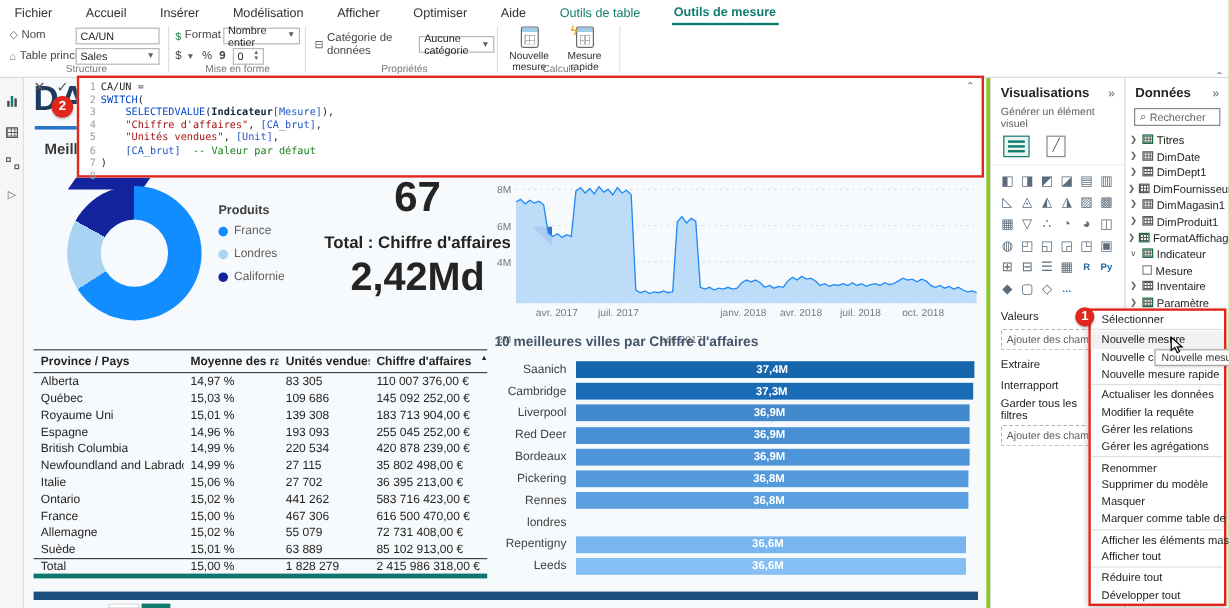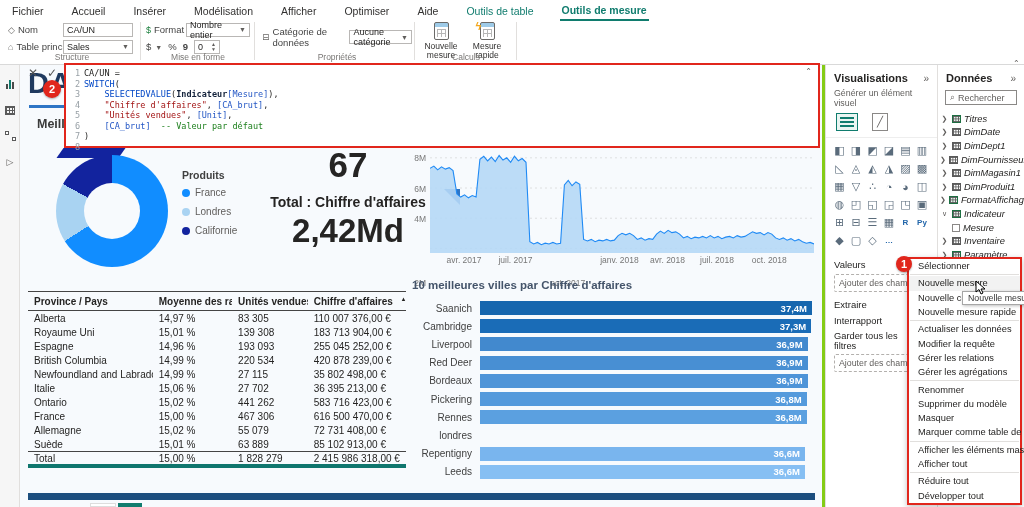--- a/index.html
+++ b/index.html
@@ -64,21 +64,21 @@
   .trow span { padding-left:6px; white-space:nowrap; overflow:hidden; }
   #thead { height:20px; font-weight:bold; border-top:1px solid #444; border-bottom:1px solid #444; }
   #ttotal { height:17px; font-weight:normal; border-top:1px solid #444; border-bottom:4px solid #0f766e; }
   .sortmark { font-size:6px; vertical-align:top; color:#252423; }
 
   #barbox { position:absolute; left:388px; top:214px; width:404px; }
   #bar-title { font-size:11.5px; font-weight:bold; color:#44546A; margin-left:4px; margin-bottom:8px; }
   .brow { display:flex; align-items:center; height:18.2px; }
   .blab { width:72px; text-align:right; padding-right:8px; font-size:10px; color:#404040; white-space:nowrap; }
   .btrack { flex:1; height:18.2px; display:flex; align-items:center; }
-  .bbar { height:14px; display:flex; align-items:center; justify-content:flex-end; }
+  .bbar { height:14px; display:flex; align-items:center; justify-content:center; }
   .bval { color:#fff; font-size:9.5px; font-weight:bold; padding-right:5px; }
 
   #footer-band { position:absolute; left:8px; top:428px; width:787px; height:7px; background:#1c4e7e; }
   .tabstub1 { position:absolute; left:70px; top:438px; width:26px; height:4px; background:#fff; border:1px solid #ddd; }
   .tabstub2 { position:absolute; left:98px; top:438px; width:24px; height:4px; background:#107c6e; }
 
   
   #fx-actions { position:absolute; left:28px; top:66px; display:flex; gap:9px; z-index:6; color:#555; font-size:12px; }
   #formula { position:absolute; left:64px; top:63px; width:756px; height:85px; background:#fff; border:2px solid #E1261C; z-index:5; display:flex; }
   #fx-gutter { width:18px; padding-top:3px; text-align:right; padding-right:4px; color:#98a0a6; font-family:"DejaVu Sans Mono","Liberation Mono",monospace; font-size:8.5px; line-height:10.5px; }
@@ -101,21 +101,21 @@
   .vic { width:15px; height:15px; display:flex; align-items:center; justify-content:center; font-size:11px; color:#5a6b7b; }
   .vic.txt { font-size:8px; font-weight:bold; color:#2266aa; }
   .sec-label { padding:6px 8px 3px 8px; font-size:9.5px; color:#252423; }
   .well { margin:1px 8px; border:1px dashed #b3b0ad; border-radius:2px; font-size:8.8px; color:#605e5c; padding:3px 4px; white-space:nowrap; overflow:hidden; background:#fff; }
   .toggle-row { display:flex; justify-content:space-between; align-items:center; padding:3px 8px 2px 8px; font-size:9.3px; color:#252423; }
   .tog { width:22px; height:10px; border-radius:6px; position:relative; flex:none; }
   .tog.off { border:1px solid #605e5c; } .tog.off::after { content:""; position:absolute; left:2px; top:2px; width:4px; height:4px; border-radius:50%; background:#605e5c; }
   .tog.on { background:#0e7a5a; } .tog.on::before { content:"✓"; position:absolute; left:3px; top:-1px; color:#fff; font-size:7px; } .tog.on::after { content:""; position:absolute; right:2px; top:2px; width:6px; height:6px; border-radius:50%; background:#fff; }
   #search-box { margin:4px 7px; border:1px solid #8a8886; height:15px; display:flex; align-items:center; gap:3px; padding:0 4px; color:#605e5c; font-size:9px; background:#fff; }
   #data-tree { padding:3px 2px; }
-  .drow { display:flex; align-items:center; gap:3px; height:13.6px; font-size:9.3px; color:#252423; white-space:nowrap;font-style:italic; }
+  .drow { display:flex; gap:3px; height:13.6px; font-size:9.3px; color:#252423; white-space:nowrap; }
   .drow .chev { width:9px; text-align:center; color:#605e5c; font-size:7px; }
   .tblic { width:9px; height:8px; border:1px solid #5a5a5a; background:linear-gradient(#5a5a5a 0 1px, transparent 1px) 0 2.5px/100% 2.5px repeat-y, linear-gradient(90deg,#5a5a5a 0 1px, transparent 1px) 2.5px 0/2.5px 100% repeat-x; flex:none; }
   .tblic.calc { border-color:#1d6f42; background-color:#e7f2ec; }
   .cbx { width:8px; height:8px; border:1px solid #8a8886; background:#fff; flex:none; margin-left:12px; }
   #panel-scroll-up { position:absolute; left:1013px; top:59px; z-index:4; color:#605e5c; font-size:8px; }
 
   
   #ctx { position:absolute; left:907px; top:257px; width:115px; background:#fff; border:2px solid #E1261C; box-shadow:0 2px 6px rgba(0,0,0,.25); z-index:7; padding:0 0; }
   .mitem { height:14.3px; display:flex; align-items:center; padding-left:9px; font-size:9.3px; color:#252423; white-space:nowrap; }
   .mitem.hover { background:#f2f2f2; }
@@ -303,20 +303,26 @@
           <span>Moyenne des rabais</span>
           <span>Unités vendues</span>
           <span>Chiffre d'affaires<span class="sortmark"> ▲</span></span>
         </div>
       <div id="tbody">
           <div class="trow">
             <span>Alberta</span>
             <span>14,97 %</span>
             <span>83 305</span>
             <span>110 007 376,00 €</span>
+          </div>
+          <div class="trow">
+            <span>Québec</span>
+            <span>15,03 %</span>
+            <span>109 686</span>
+            <span>145 092 252,00 €</span>
           </div>
           <div class="trow">
             <span>Royaume Uni</span>
             <span>15,01 %</span>
             <span>139 308</span>
             <span>183 713 904,00 €</span>
           </div>
           <div class="trow">
             <span>Espagne</span>
             <span>14,96 %</span>

